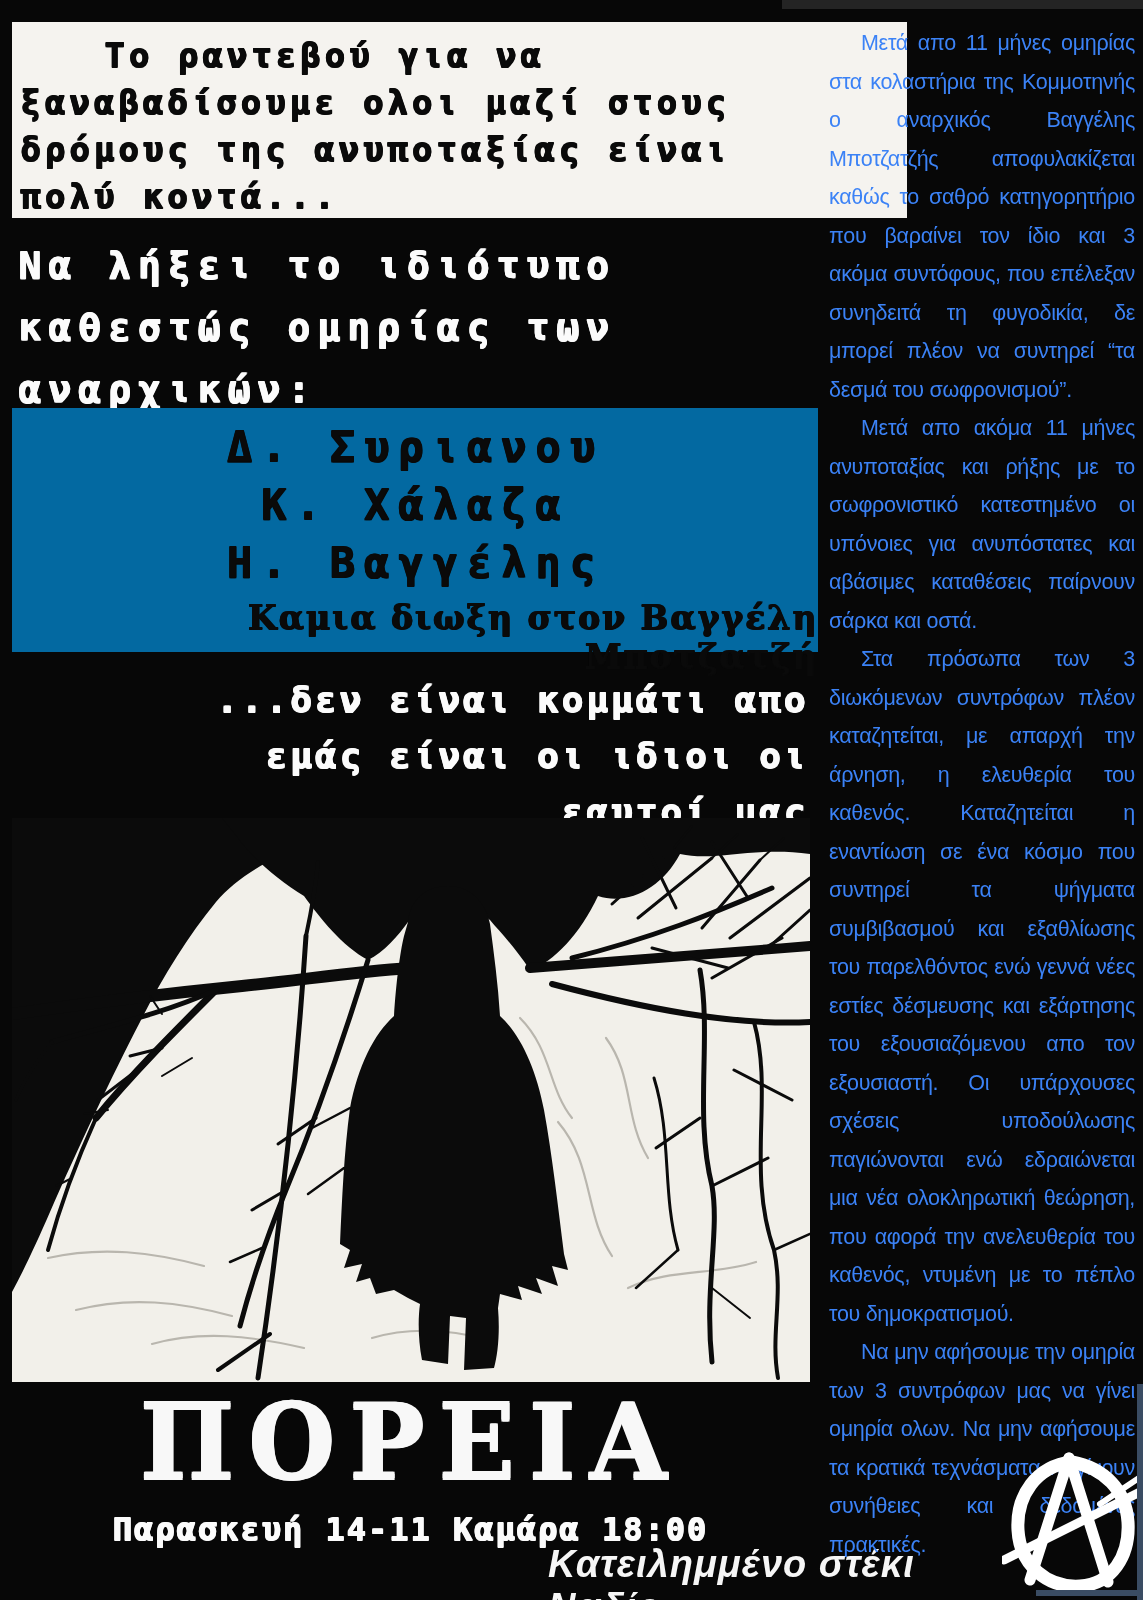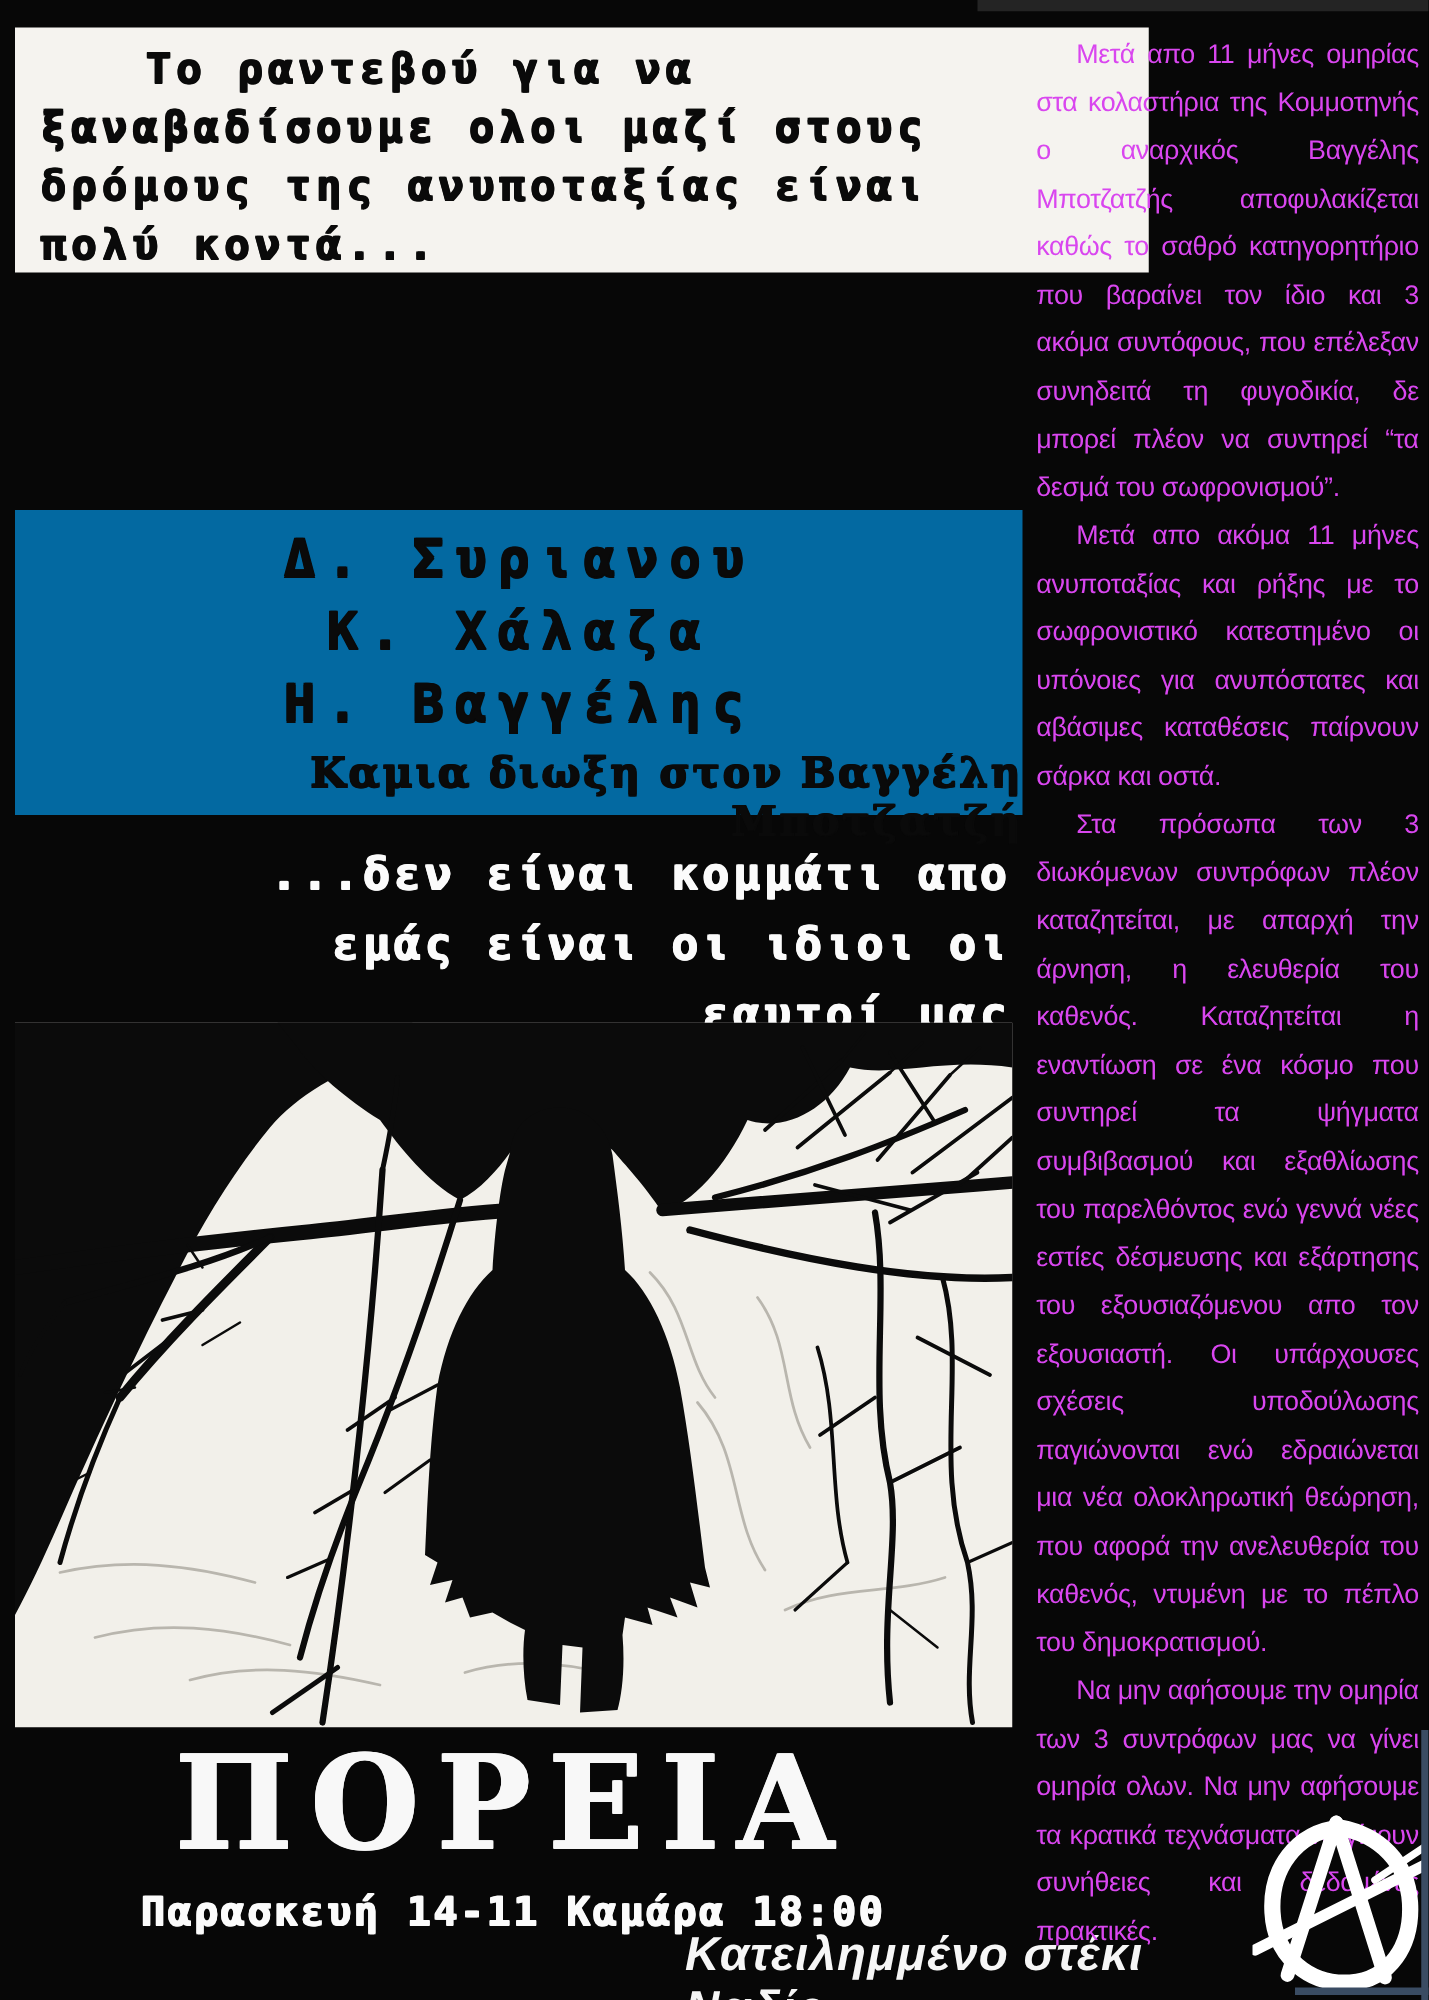--- a/index.html
+++ b/index.html
@@ -8,21 +8,20 @@
     background:#070707; overflow:hidden;
     font-family:"DejaVu Sans Mono", monospace;
   }
   .pre { white-space:pre-line; }
   .chunky { text-shadow:1.1px 0 0 currentColor, 0 1.1px 0 currentColor, 1.1px 1.1px 0 currentColor; }
 
   
   .teaser-box {
     position:absolute; left:12px; top:22px; width:895px; height:196px;
     background:#f5f3ef;
-    padding-left:12px;
   }
   .teaser-text {
     margin:0; padding:10px 8px 0 8px;
     color:#0a0a0a; font-weight:bold; font-size:34px; line-height:47px;
     letter-spacing:4px; text-indent:84px;
   }
 
   
   .demand-text {
     position:absolute; left:18px; top:234px; width:784px; margin:0;
@@ -70,21 +69,21 @@
   }
   .march-venue {
     position:absolute; left:548px; top:1543px; width:490px; margin:0;
     color:#f6f6f6; font-family:"Liberation Sans", sans-serif;
     font-style:italic; font-weight:bold; font-size:38px; letter-spacing:1px;
   }
 
   
   .article {
     position:absolute; left:829px; top:24px; width:306px;
-    color:#d946ef; font-family:"Liberation Sans", sans-serif;
+    color:#3b82f6; font-family:"Liberation Sans", sans-serif;
     font-size:21.5px; line-height:38.5px; text-align:justify;
     letter-spacing:-0.3px;
   }
   .article p { margin:0; text-indent:32px; }
 
   
   .anarchy { position:absolute; left:1002px; top:1446px; width:140px; height:152px; }
 
   
   .strip-top { position:absolute; left:782px; top:0; width:361px; height:9px; background:#242424; }
@@ -96,20 +95,23 @@
 
 <div class="poster">
 
   <section class="teaser-box">
     <p class="pre chunky teaser-text">Το ραντεβού για να
 ξαναβαδίσουμε ολοι μαζί στους
 δρόμους της ανυποταξίας είναι
 πολύ κοντά...</p>
   </section>
 
+  <p class="pre chunky demand-text">Να λήξει το ιδιότυπο
+καθεστώς ομηρίας των
+αναρχικών:</p>
 
   <section class="names-box">
     <p class="name chunky">Δ. Συριανου</p>
     <p class="name chunky">Κ. Χάλαζα</p>
     <p class="name chunky">Η. Βαγγέλης</p>
     <p class="slogan chunky">Καμια διωξη στον Βαγγέλη Μποτζατζή</p>
   </section>
 
   <p class="pre chunky statement-text">...δεν είναι κομμάτι απο
 εμάς είναι οι ιδιοι οι

